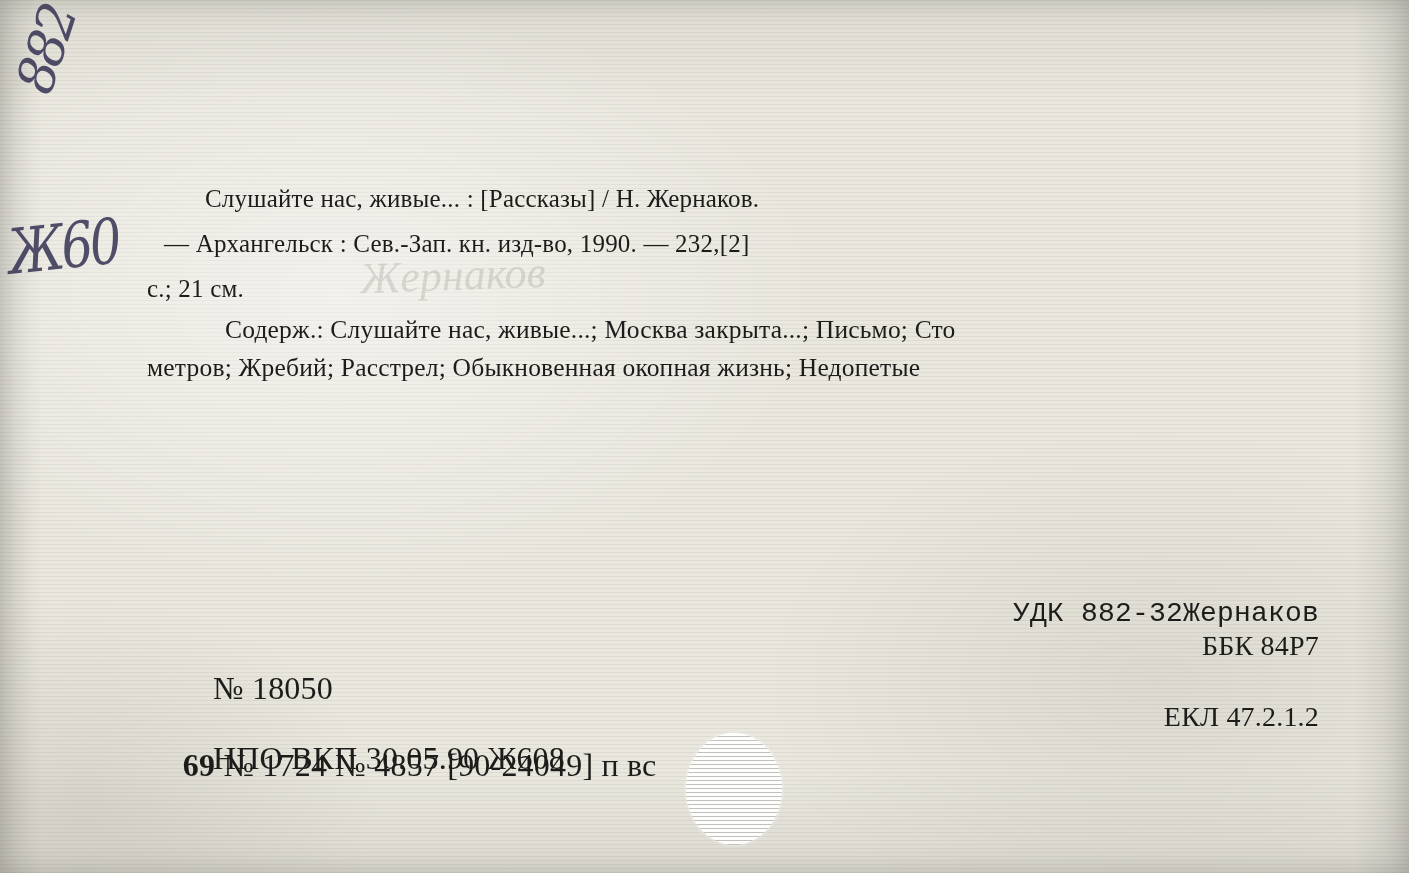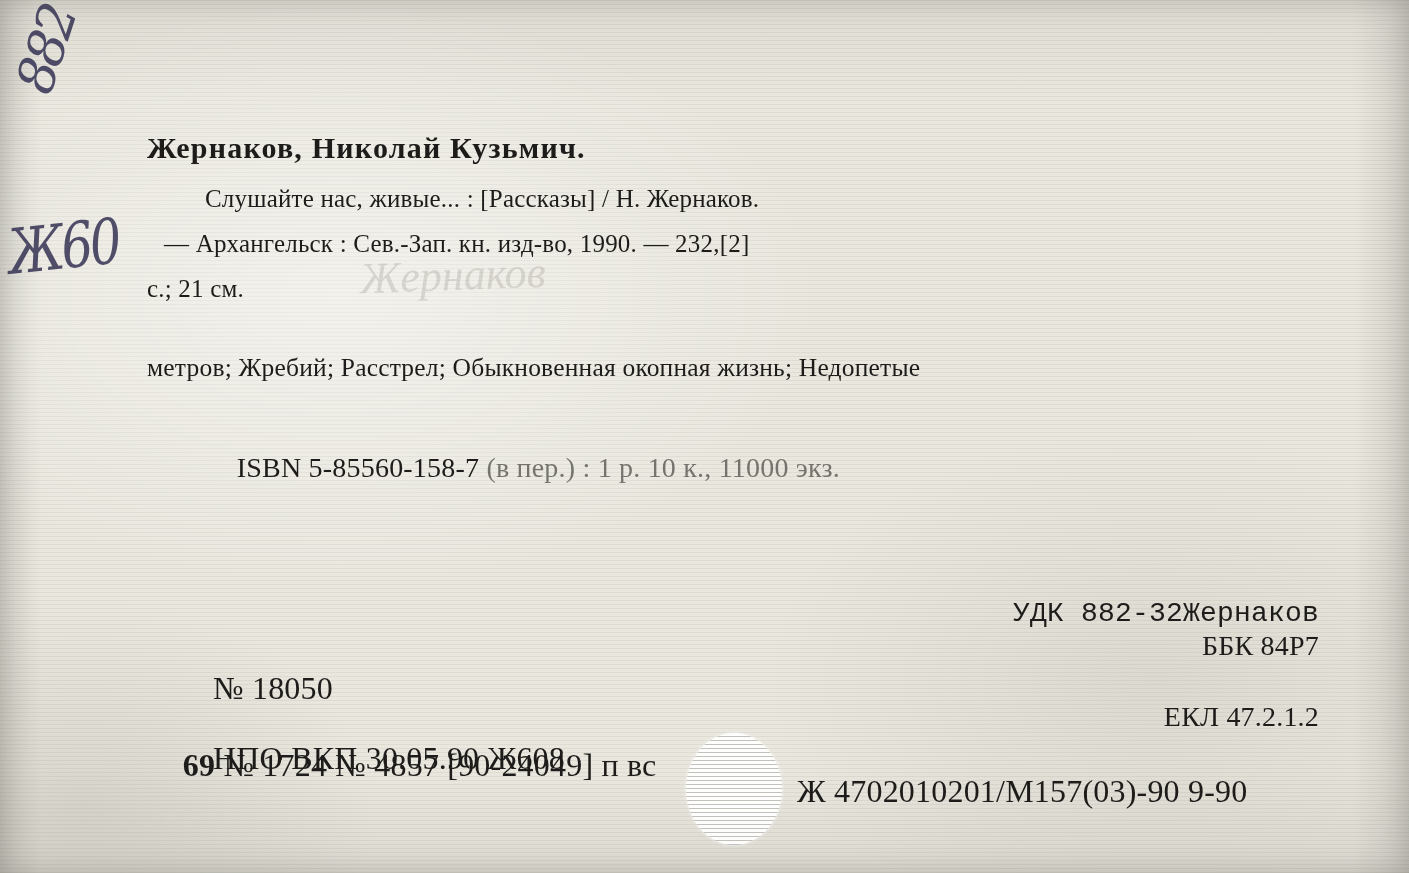--- a/index.html
+++ b/index.html
@@ -126,42 +126,38 @@
 </head>
 <body>
 
 <div id="card">
 
   <div class="ghost" style="left:360px; top:250px; transform: rotate(-2deg);">Жернаков</div>
 
   <div class="handwriting" id="hw1">882</div>
   <div class="handwriting" id="hw2">Ж60</div>
 
-  <div class="txt author" style="left:147px; top:131px;">Жернаков, Николай Кузьмич.</div>
 
   <div class="txt main-line" style="left:205px; top:176px;">Слушайте нас, живые... : [Рассказы] / Н. Жернаков.</div>
   <div class="txt main-line" style="left:164px; top:221px;">— Архангельск : Сев.-Зап. кн. изд-во, 1990. — 232,[2]</div>
   <div class="txt main-line" style="left:147px; top:266px;">с.; 21 см.</div>
 
+  <div class="txt contents" style="left:225px; top:311px;">Содерж.: Слушайте нас, живые...; Москва закрыта...; Письмо; Сто</div>
   <div class="txt contents" style="left:147px; top:349px;">метров; Жребий; Расстрел; Обыкновенная окопная жизнь; Недопетые</div>
 
-  <div class="txt isbn" style="left:208px; top:420px;">
-    <span>ISBN</span><span> </span><span>5-85560-158-7</span><span> </span><span class="faded">(в пер.) : 1 р. 10 к., 11000 экз.</span>
-  </div>
 
   <div class="txt udk" style="right:90px; top:594px;font-family:Liberation Mono, monospace;">УДК 882-32Жернаков</div>
   <div class="txt udk" style="right:90px; top:626px;">ББК 84Р7</div>
   <div class="txt udk" style="right:90px; top:697px;">ЕКЛ 47.2.1.2</div>
 
   <div class="txt small-ref" style="left:213px; top:667px;">№ 18050</div>
 
   <div class="txt small-ref" style="left:150px; top:702px;">
     <span class="bold">69</span><span> </span><span>№ 1724 № 4857 [90-24049] п вс</span>
   </div>
 
   <div class="txt small-ref" style="left:213px; top:737px;">НПО ВКП 30.05.90 Ж608</div>
 
   <div id="punch"></div>
 
-  <div class="txt small-ref" style="left:797px; top:770px;">Ж 4702010201/М157(03)-90 9-90</div>
 
   <div id="edge"></div>
 </div>
 
 </body></html>

